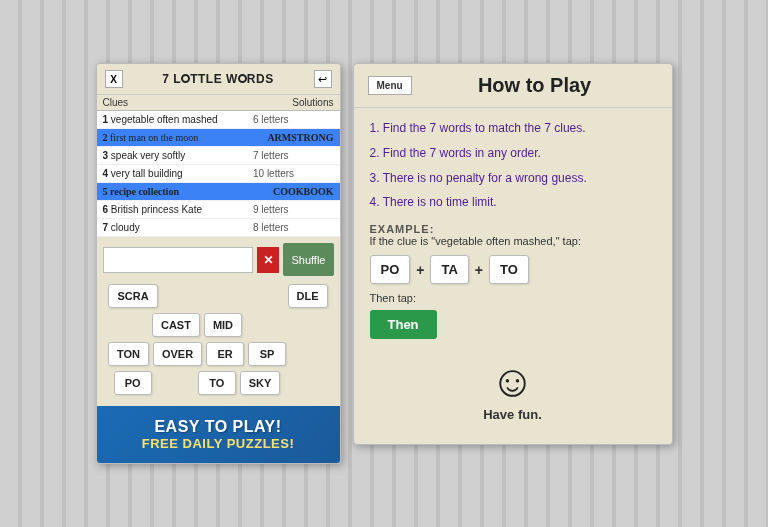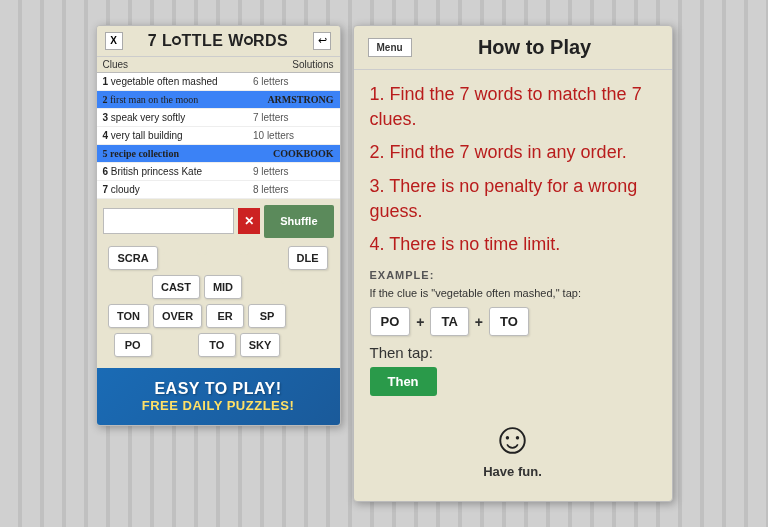--- a/index.html
+++ b/index.html
@@ -59,21 +59,21 @@
     }
     .left-header .back-btn {
       background: #fff;
       border: 1px solid #aaa;
       width: 18px; height: 18px;
       display: flex; align-items: center; justify-content: center;
       font-size: 11px;
       cursor: pointer;
     }
     .left-header .title {
-      font-size: 16px;
+      font-size: 12px;
       font-weight: bold;
       letter-spacing: 0.5px;
       color: #222;
     }
 
     
     .clues-table {
       width: 100%;
       border-collapse: collapse;
       font-size: 10px;
@@ -143,24 +143,24 @@
       width: 22px; height: 26px;
       font-size: 12px;
       font-weight: bold;
       cursor: pointer;
       display: flex; align-items: center; justify-content: center;
     }
     .shuffle-btn {
       background: #5b8a5b;
       color: #fff;
       border: none;
-      padding: 0 16px;
+      padding: 0 8px;
       height: 33px;
       font-size: 11px;
-      font-weight: bold;
+      font-weight: normal;
       cursor: pointer;
       border-radius: 2px;
     }
 
     
     .tiles-grid {
       padding: 6px;
       background: #e8e4d0;
     }
     .tiles-row {
@@ -239,30 +239,30 @@
       font-size: 20px;
       font-weight: bold;
       color: #222;
       flex: 1;
       text-align: center;
     }
     .right-body {
       padding: 12px 16px;
     }
     .instruction {
-      font-size: 18px;
-      color: #b91c1c;
+      font-size: 12px;
+      color: #4c1d95;
       margin-bottom: 8px;
       line-height: 1.4;
     }
     .example-label {
       font-size: 11px;
       font-weight: bold;
       color: #555;
-      margin: 12px 0 6px 0;
+      margin: 12px 0 0 0;
       letter-spacing: 1px;
     }
     .if-clue-text {
       font-size: 11px;
       color: #333;
       margin-bottom: 8px;
     }
     .tile-example-row {
       display: flex;
       align-items: center;
@@ -280,21 +280,21 @@
       min-width: 36px;
       text-align: center;
       box-shadow: 1px 1px 2px rgba(0,0,0,0.1);
     }
     .plus-sign {
       font-size: 14px;
       color: #333;
       font-weight: bold;
     }
     .then-tap {
-      font-size: 15px;
+      font-size: 11px;
       color: #333;
       margin-bottom: 6px;
     }
     .guess-btn {
       background: #2a9a4a;
       color: #fff;
       border: none;
       padding: 7px 18px;
       font-size: 13px;
       font-weight: bold;

